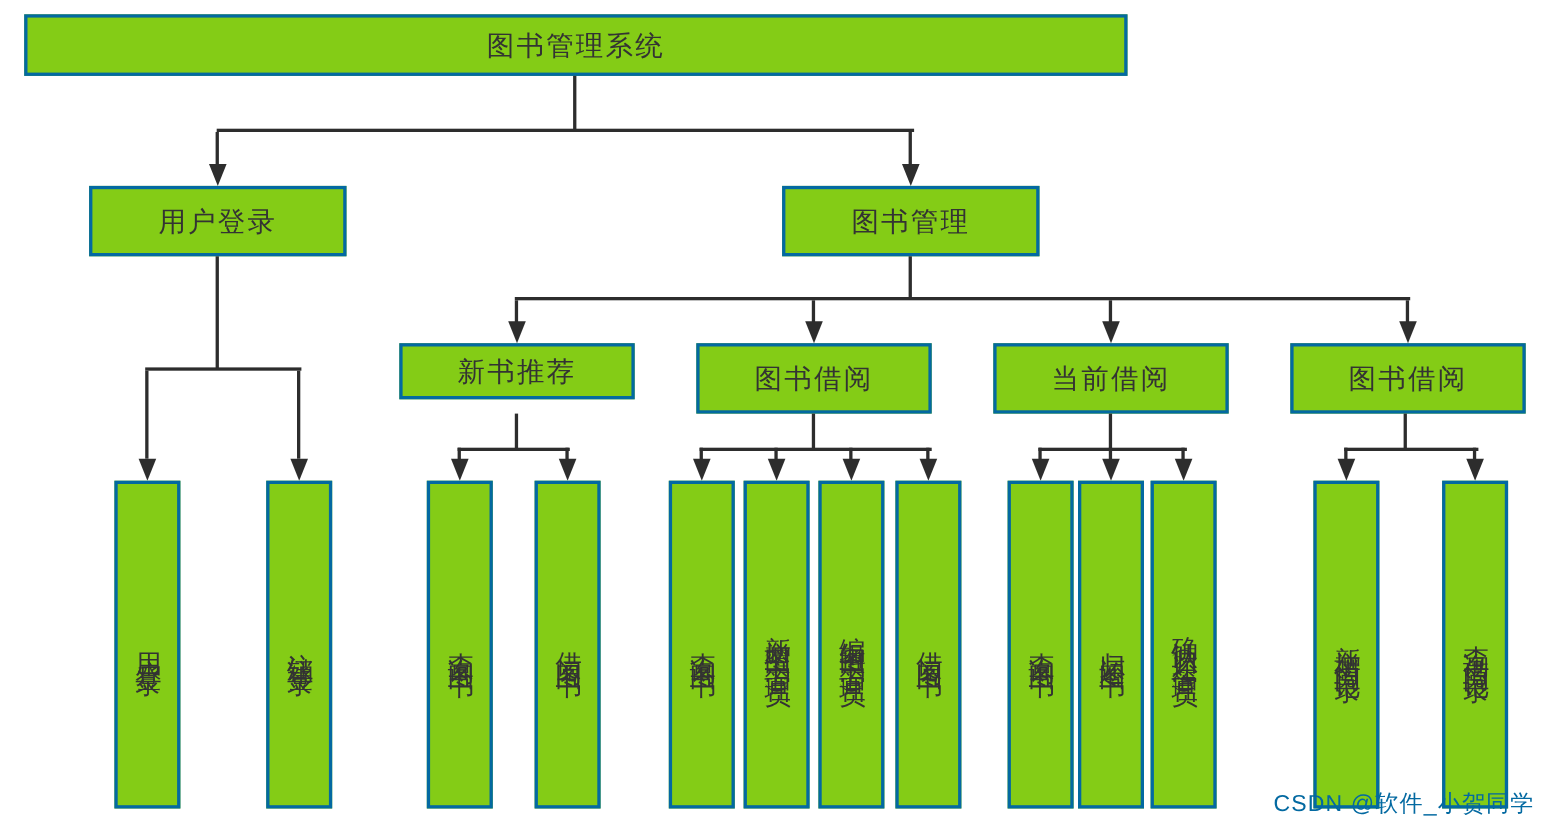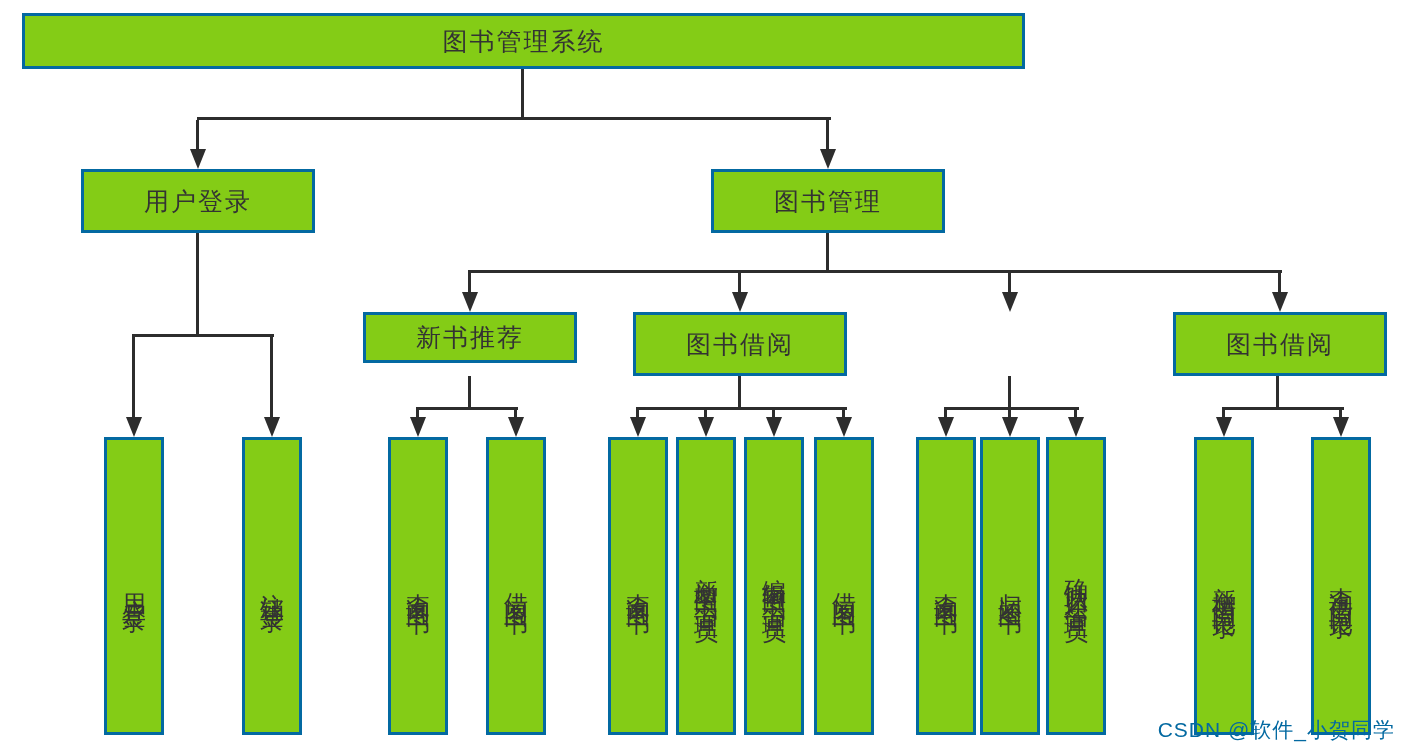--- a/index.html
+++ b/index.html
@@ -55,20 +55,23 @@
   <div class="vline" style="left:1008px;top:273px;width:3px;height:20px;"></div>
   <div class="arrow" style="left:1002px;top:292px;"></div>
   <div class="vline" style="left:1278px;top:273px;width:3px;height:20px;"></div>
   <div class="arrow" style="left:1272px;top:292px;"></div>
 
   <div class="box" style="left:363px;top:312px;width:214px;height:51px;">
     <span class="hlbl">新书推荐</span>
   </div>
   <div class="box" style="left:633px;top:312px;width:214px;height:64px;">
     <span class="hlbl">图书借阅</span>
+  </div>
+  <div class="box" style="left:903px;top:312px;width:214px;height:64px;">
+    <span class="hlbl">当前借阅</span>
   </div>
   <div class="box" style="left:1173px;top:312px;width:214px;height:64px;">
     <span class="hlbl">图书借阅</span>
   </div>
 
   <div class="vline" style="left:468px;top:376px;width:3px;height:32px;"></div>
   <div class="hline" style="left:416px;top:407px;width:102px;height:3px;"></div>
   <div class="vline" style="left:416px;top:407px;width:3px;height:12px;"></div>
   <div class="arrow" style="left:410px;top:417px;"></div>
   <div class="vline" style="left:514px;top:407px;width:3px;height:12px;"></div>

